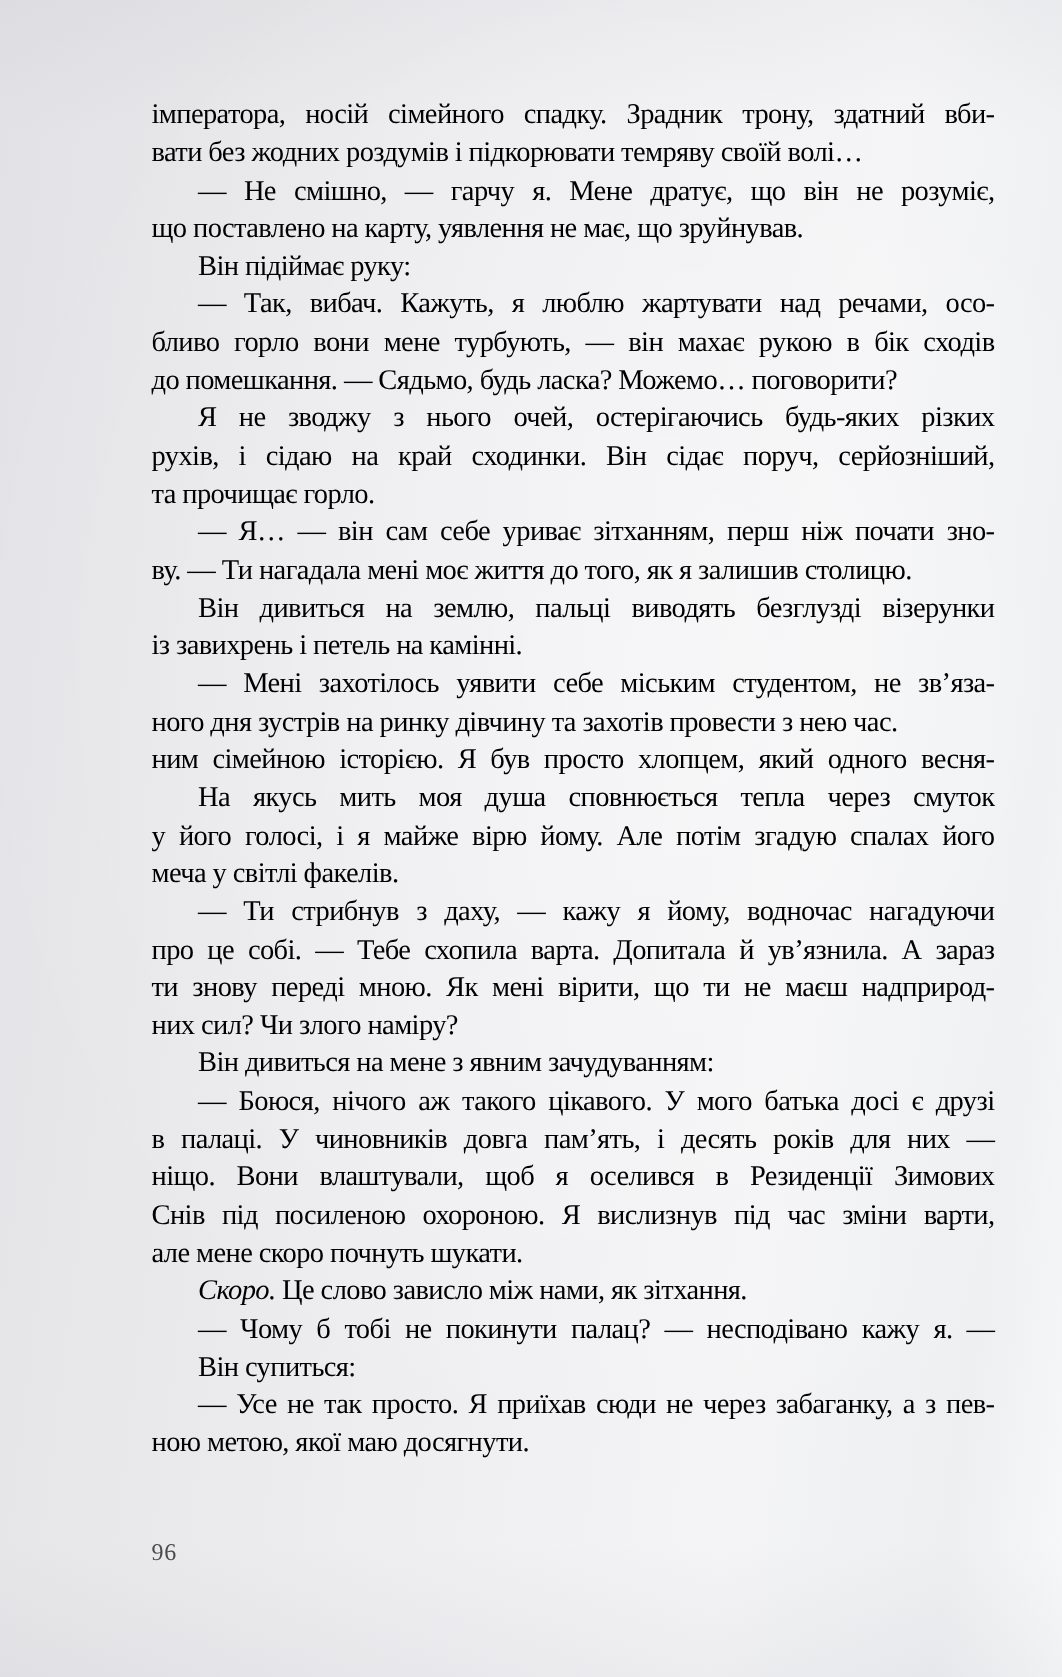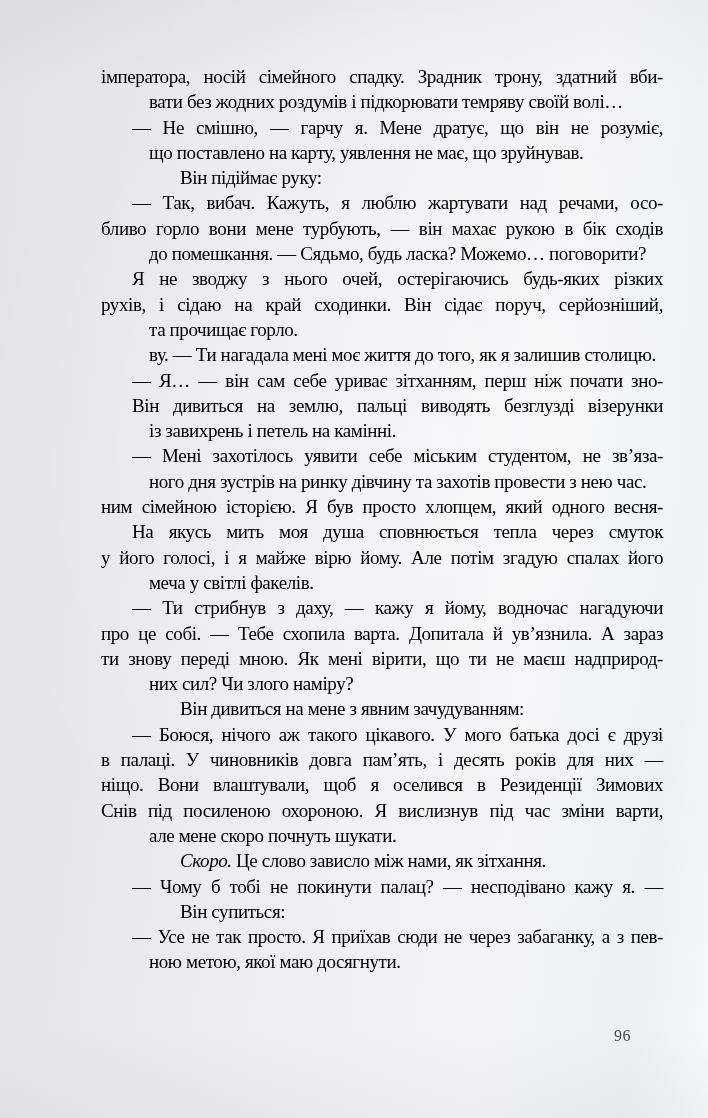--- a/index.html
+++ b/index.html
@@ -45,34 +45,33 @@
     letter-spacing: -0.4px;
   }
   .line {
     text-align: justify;
     text-align-last: justify;
     white-space: nowrap;
     height: 25.3px;
   }
   .line.last {
     text-align-last: left;
-    margin-left: 48px;
   }
   .line.indent {
     text-indent: 31px;
   }
   .line i {
     font-style: italic;
   }
   .page-number {
     position: absolute;
     top: 1027px;
     left: 101px;
     width: 530px;
-    text-align: right;
+    text-align: left;
     font-size: 16px;
     color: #4a4a4c;
     letter-spacing: 0.5px;
   }
 </style>
 </head>
 <body>
 
 <div class="page">
   <div class="text-block">
@@ -80,22 +79,22 @@
       <div class="line last">вати без жодних роздумів і підкорювати темряву своїй волі…</div>
       <div class="line indent">— Не смішно, — гарчу я. Мене дратує, що він не розуміє,</div>
       <div class="line last">що поставлено на карту, уявлення не має, що зруйнував.</div>
       <div class="line last indent">Він підіймає руку:</div>
       <div class="line indent">— Так, вибач. Кажуть, я люблю жартувати над речами, осо-</div>
       <div class="line">бливо горло вони мене турбують, — він махає рукою в бік сходів</div>
       <div class="line last">до помешкання. — Сядьмо, будь ласка? Можемо… поговорити?</div>
       <div class="line indent">Я не зводжу з нього очей, остерігаючись будь-яких різких</div>
       <div class="line">рухів, і сідаю на край сходинки. Він сідає поруч, серйозніший,</div>
       <div class="line last">та прочищає горло.</div>
+      <div class="line indent">— Я… — він сам себе уриває зітханням, перш ніж почати зно-</div>
       <div class="line last">ву. — Ти нагадала мені моє життя до того, як я залишив столицю.</div>
-      <div class="line indent">— Я… — він сам себе уриває зітханням, перш ніж почати зно-</div>
       <div class="line indent">Він дивиться на землю, пальці виводять безглузді візерунки</div>
       <div class="line last">із завихрень і петель на камінні.</div>
       <div class="line indent">— Мені захотілось уявити себе міським студентом, не зв’яза-</div>
       <div class="line last">ного дня зустрів на ринку дівчину та захотів провести з нею час.</div>
       <div class="line">ним сімейною історією. Я був просто хлопцем, який одного весня-</div>
       <div class="line indent">На якусь мить моя душа сповнюється тепла через смуток</div>
       <div class="line">у його голосі, і я майже вірю йому. Але потім згадую спалах його</div>
       <div class="line last">меча у світлі факелів.</div>
       <div class="line indent">— Ти стрибнув з даху, — кажу я йому, водночас нагадуючи</div>
       <div class="line">про це собі. — Тебе схопила варта. Допитала й ув’язнила. А зараз</div>

